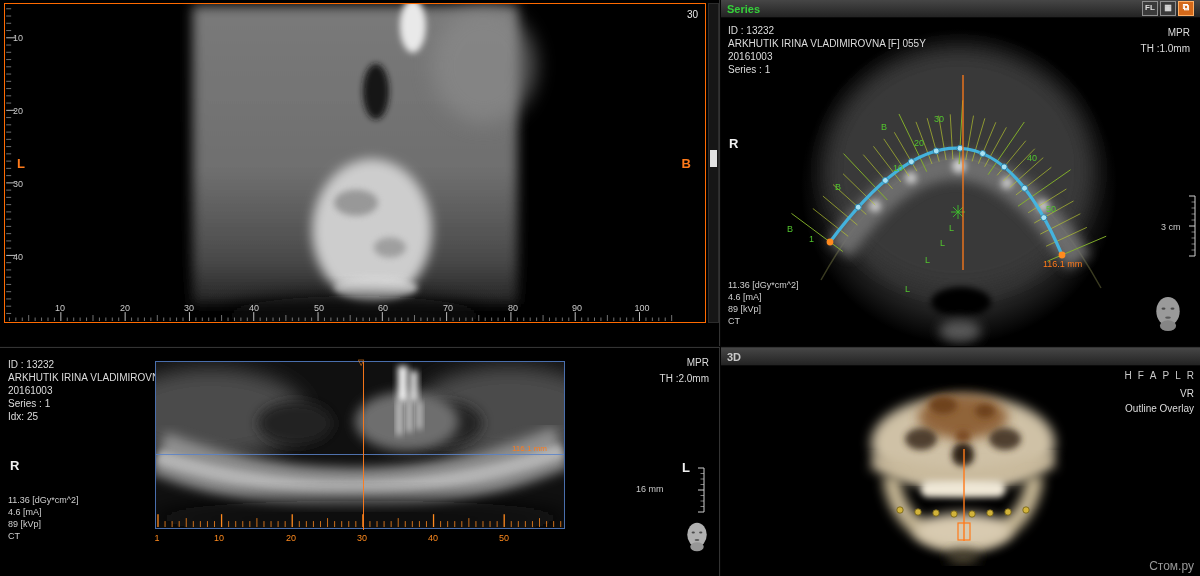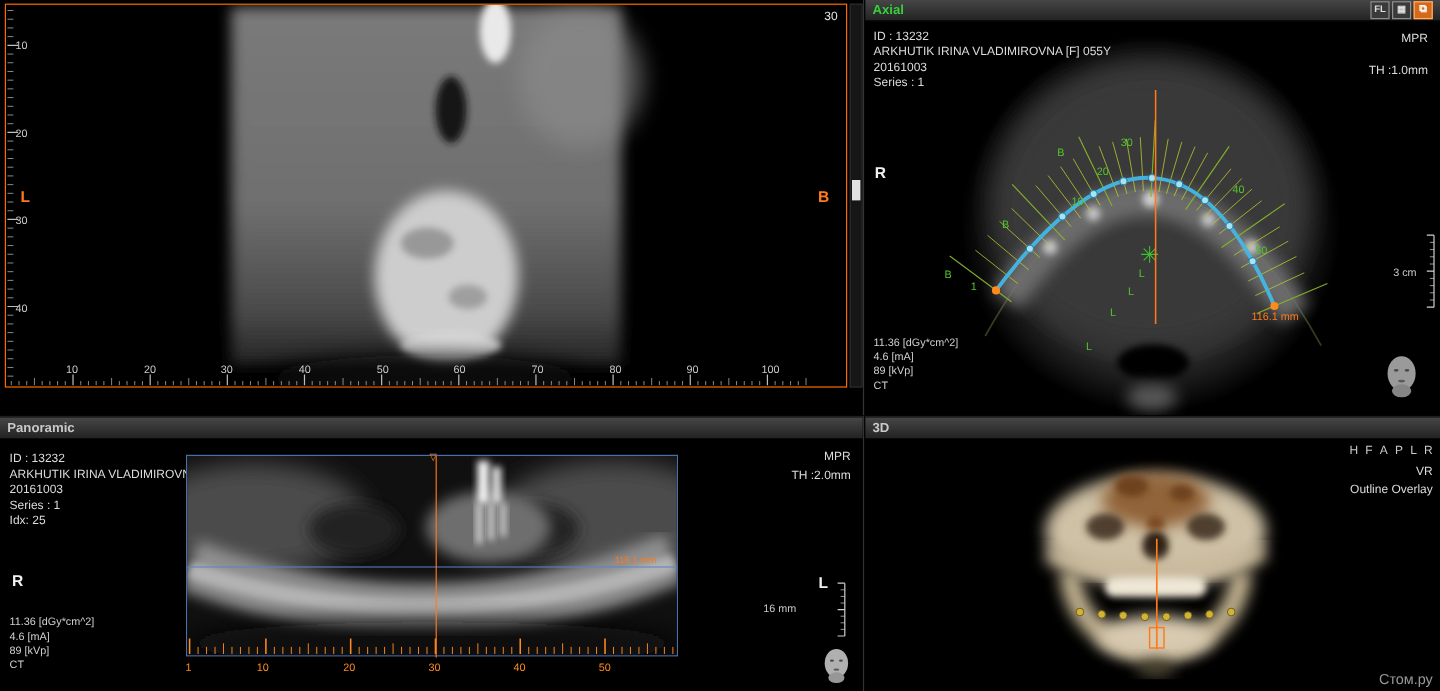--- a/index.html
+++ b/index.html
@@ -248,21 +248,21 @@
         <span class="tick" style="right:7px;top:5px;font-size:10px;color:#e8e8e8">30</span>
       </div>
       <div class="sec-scrollbar">
         <div class="sec-thumb"></div>
       </div>
     </div>
   </div>
 
   <div class="panel" id="axi">
     <div class="titlebar">
-      <span class="title-green">Axial</span>
+      <span class="title-green">Series</span>
       <span class="tb-icons">
         <span class="tb-icon">FL</span>
         <span class="tb-icon">▦</span>
         <span class="tb-icon orange">⧉</span>
       </span>
     </div>
     <div class="content">
       <svg class="fill" viewBox="0 0 479 328" preserveAspectRatio="none">
         <defs>
           <filter id="af3" x="-50%" y="-50%" width="200%" height="200%">
@@ -343,21 +343,21 @@
       </svg>
 
       <div class="info" style="left:7px;top:6px">
         <div>ID : 13232</div>
         <div>ARKHUTIK IRINA VLADIMIROVNA  [F] 055Y</div>
         <div>20161003</div>
         <div>Series : 1</div>
       </div>
       <div class="info right" style="right:10px;top:8px">
         <div>MPR</div>
-        <div style="margin-top:14px">TH :1.0mm</div>
+        <div style="margin-top:3px">TH :1.0mm</div>
       </div>
       <span class="orient" style="left:8px;top:118px">R</span>
 
       <span class="gtick" style="left:172px;top:145px">10</span>
       <span class="gtick" style="left:193px;top:120px">20</span>
       <span class="gtick" style="left:213px;top:96px">30</span>
       <span class="gtick" style="left:306px;top:135px">40</span>
       <span class="gtick" style="left:325px;top:186px">50</span>
 
       <span class="gtick" style="left:160px;top:104px">B</span>
@@ -398,23 +398,20 @@
         <ellipse cx="20" cy="19" rx="13" ry="16" fill="#9a9a9a"></ellipse>
         <ellipse cx="20" cy="35" rx="9" ry="6" fill="#858585"></ellipse>
         <ellipse cx="15" cy="16" rx="2.2" ry="1.3" fill="#4a4a4a"></ellipse>
         <ellipse cx="25" cy="16" rx="2.2" ry="1.3" fill="#4a4a4a"></ellipse>
         <ellipse cx="20" cy="26" rx="3.2" ry="1.3" fill="#5a5a5a"></ellipse>
       </svg>
     </div>
   </div>
 
   <div class="panel" id="pan">
-    <div class="titlebar">
-      <span>Panoramic</span>
-    </div>
     <div class="content">
       <div class="info" style="left:8px;top:10px">
         <div>ID : 13232</div>
         <div>ARKHUTIK IRINA VLADIMIROVNA  [F] 055Y</div>
         <div>20161003</div>
         <div>Series : 1</div>
         <div>Idx: 25</div>
       </div>
       <span class="orient" style="left:10px;top:110px">R</span>
       <div class="info-sm" style="left:8px;top:146px">

